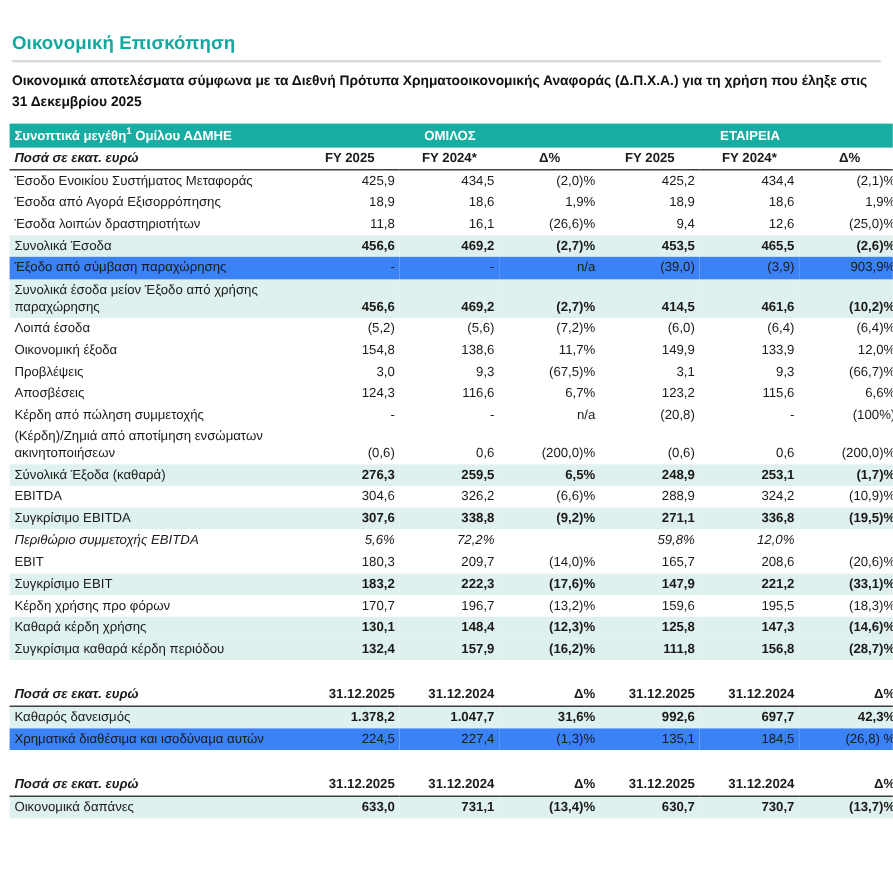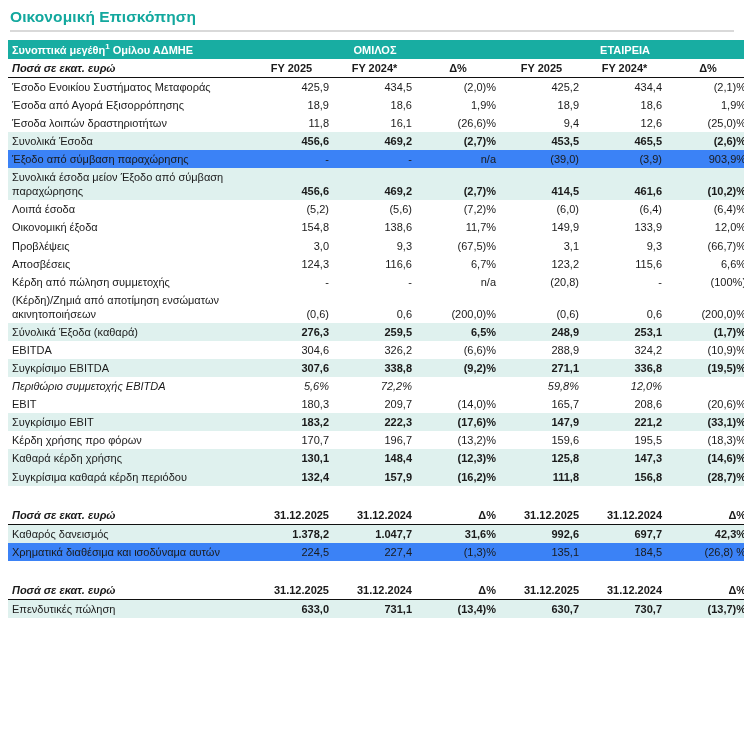--- a/index.html
+++ b/index.html
@@ -15,20 +15,21 @@
     font-size: 11.5px;
     color: #1a1a1a;
     overflow: hidden;
   }
   .page {
     position: relative;
     width: 744px;
     height: 558px;
     box-sizing: border-box;
     padding: 6px 8px 6px 8px;
+    margin-top: 20px;
   }
   
   .doc-title {
     color: #13a89e;
     font-size: 15.5px;
     font-weight: bold;
     margin: 2px 0 0 2px;
     letter-spacing: 0.1px;
   }
   .title-rule {
@@ -121,20 +122,21 @@
   .section-hdr td.num { text-align: right; font-style: normal; }
   .sup { font-size: 8px; vertical-align: super; }
 </style>
 </head>
 <body>
 
 <div class="page">
 
   <div class="doc-title">Οικονομική Επισκόπηση</div>
   <div class="title-rule"></div>
+  <div class="subtitle">Οικονομικά αποτελέσματα σύμφωνα με τα Διεθνή Πρότυπα Χρηματοοικονομικής Αναφοράς (Δ.Π.Χ.Α.) για τη χρήση που έληξε στις 31 Δεκεμβρίου 2025</div>
 
   <table class="fin">
     <colgroup>
       <col class="c-label">
         <col class="c-num">
         <col class="c-num">
         <col class="c-pct">
       <col class="c-num">
         <col class="c-num">
         <col class="c-pct">
@@ -195,21 +197,21 @@
       <tr class="shade">
         <td class="lbl">Έξοδο από σύμβαση παραχώρησης</td>
         <td class="num">-</td>
         <td class="num">-</td>
         <td class="num">n/a</td>
         <td class="num">(39,0)</td>
         <td class="num">(3,9)</td>
         <td class="num">903,9%</td>
       </tr>
       <tr class="tot">
-        <td class="lbl">Συνολικά έσοδα μείον Έξοδο από σύμβαση παραχώρησης</td>
+        <td class="lbl">Συνολικά έσοδα μείον Έξοδο από χρήσης παραχώρησης</td>
         <td class="num">456,6</td>
         <td class="num">469,2</td>
         <td class="num">(2,7)%</td>
         <td class="num">414,5</td>
         <td class="num">461,6</td>
         <td class="num">(10,2)%</td>
       </tr>
       <tr class="normal">
         <td class="lbl">Λοιπά έσοδα</td>
         <td class="num">(5,2)</td>
@@ -385,21 +387,21 @@
       <tr class="section-hdr">
         <td class="lbl">Ποσά σε εκατ. ευρώ</td>
         <td class="num">31.12.2025</td>
         <td class="num">31.12.2024</td>
         <td class="num">Δ%</td>
         <td class="num">31.12.2025</td>
         <td class="num">31.12.2024</td>
         <td class="num">Δ%</td>
       </tr>
       <tr class="tot">
-        <td class="lbl">Επενδυτικές πώληση</td>
+        <td class="lbl">Οικονομικά δαπάνες</td>
         <td class="num">633,0</td>
         <td class="num">731,1</td>
         <td class="num">(13,4)%</td>
         <td class="num">630,7</td>
         <td class="num">730,7</td>
         <td class="num">(13,7)%</td>
       </tr>
     </tbody>
   </table>
 </div>

